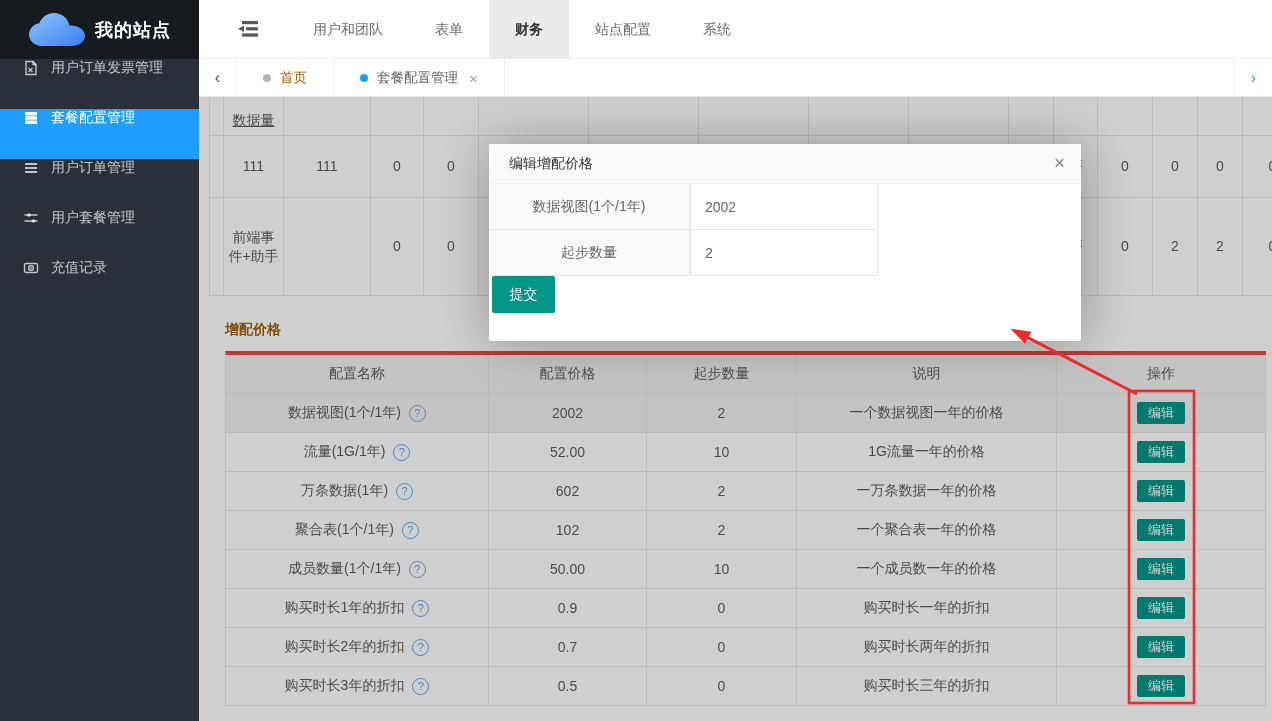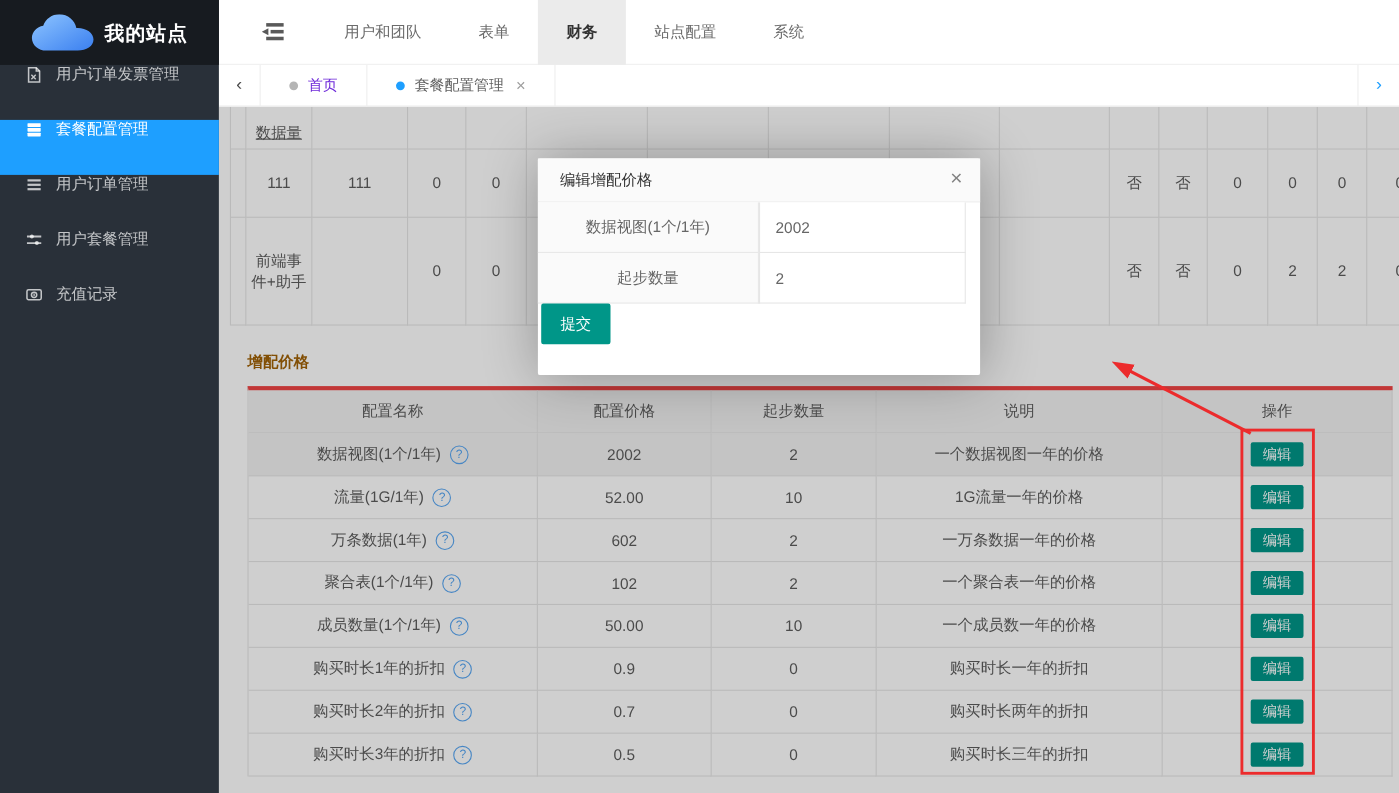--- a/index.html
+++ b/index.html
@@ -32,21 +32,21 @@
 
   
   .tabbar { position:absolute; left:199px; top:59px; width:1073px; height:38px; background:#fff;
     border-bottom:1px solid #e6e6e6; z-index:34; display:flex; }
   .tab-nav-btn { width:38px; height:38px; display:flex; align-items:center; justify-content:center;
     border-right:1px solid #eee; color:#4a4a4a; font-size:16px; cursor:pointer; }
   .tab-nav-btn.right { position:absolute; right:0; top:0; border-right:none; border-left:1px solid #eee; color:#1E9FFF; }
   .tab { height:38px; display:flex; align-items:center; gap:9px; padding:0 26px; border-right:1px solid #eee; cursor:pointer; }
   .tab-dot { width:8px; height:8px; border-radius:50%; background:#b5b5b5; }
   .tab.active .tab-dot { background:#1E9FFF; }
-  .tab-label { color:#6d28d9; font-size:13.5px; }
+  .tab-label { color:#a16207; font-size:13.5px; }
   .tab.active .tab-label { color:#616161; }
   .tab-close { color:#9d9d9d; font-size:15px; margin-left:2px; cursor:pointer; }
 
   
   .content { position:absolute; left:199px; top:97px; width:1073px; height:624px; background:#fff; overflow:hidden; }
 
   
   .bg-table { position:absolute; left:10px; top:0; display:grid; border-left:1px solid #e6e6e6; }
   .bg-cell { border-right:1px solid #e6e6e6; border-bottom:1px solid #e6e6e6;
     display:flex; align-items:center; justify-content:center; text-align:center;
@@ -64,21 +64,21 @@
   .pt-hl { background:#f2f2f2; }
   .help-icon { width:17px; height:17px; border:1px solid #58a6f2; border-radius:50%; color:#58a6f2;
     font-size:11px; display:inline-flex; align-items:center; justify-content:center; cursor:pointer; flex:0 0 17px; }
   .edit-btn { background:#009688; color:#fff; border:none; border-radius:2px; font-size:13px;
     padding:2px 11px; cursor:pointer; font-family:inherit; }
 
   
   .shade { position:absolute; inset:0; background:rgba(0,0,0,0.19); z-index:10; }
 
   
-  .modal { position:absolute; left:290px; top:47px; width:402px; height:197px; background:#fff;
+  .modal { position:absolute; left:290px; top:47px; width:592px; height:197px; background:#fff;
     border-radius:2px; box-shadow:1px 1px 50px rgba(0,0,0,.3); z-index:20; }
   .modal-header { height:40px; background:#fafafa; border-bottom:1px solid #eee;
     display:flex; align-items:center; padding:0 20px; color:#333; }
   .modal-close { position:absolute; right:16px; top:9px; font-size:19px; color:#828282; cursor:pointer; line-height:20px; }
   .modal-row { display:flex; height:46px; }
   .modal-label { width:201px; background:#fafafa; border-bottom:1px solid #e8e8e8; border-right:1px solid #e8e8e8;
     display:flex; align-items:center; justify-content:center; color:#666; }
   .modal-input-wrap { width:188px; border:1px solid #e6e6e6; border-top:none; background:#fff; }
   .modal-row:first-of-type .modal-input-wrap { border-top:1px solid #e6e6e6; margin-top:-1px; height:47px; }
   .modal-input { width:100%; height:100%; border:none; outline:none; padding-left:14px;

